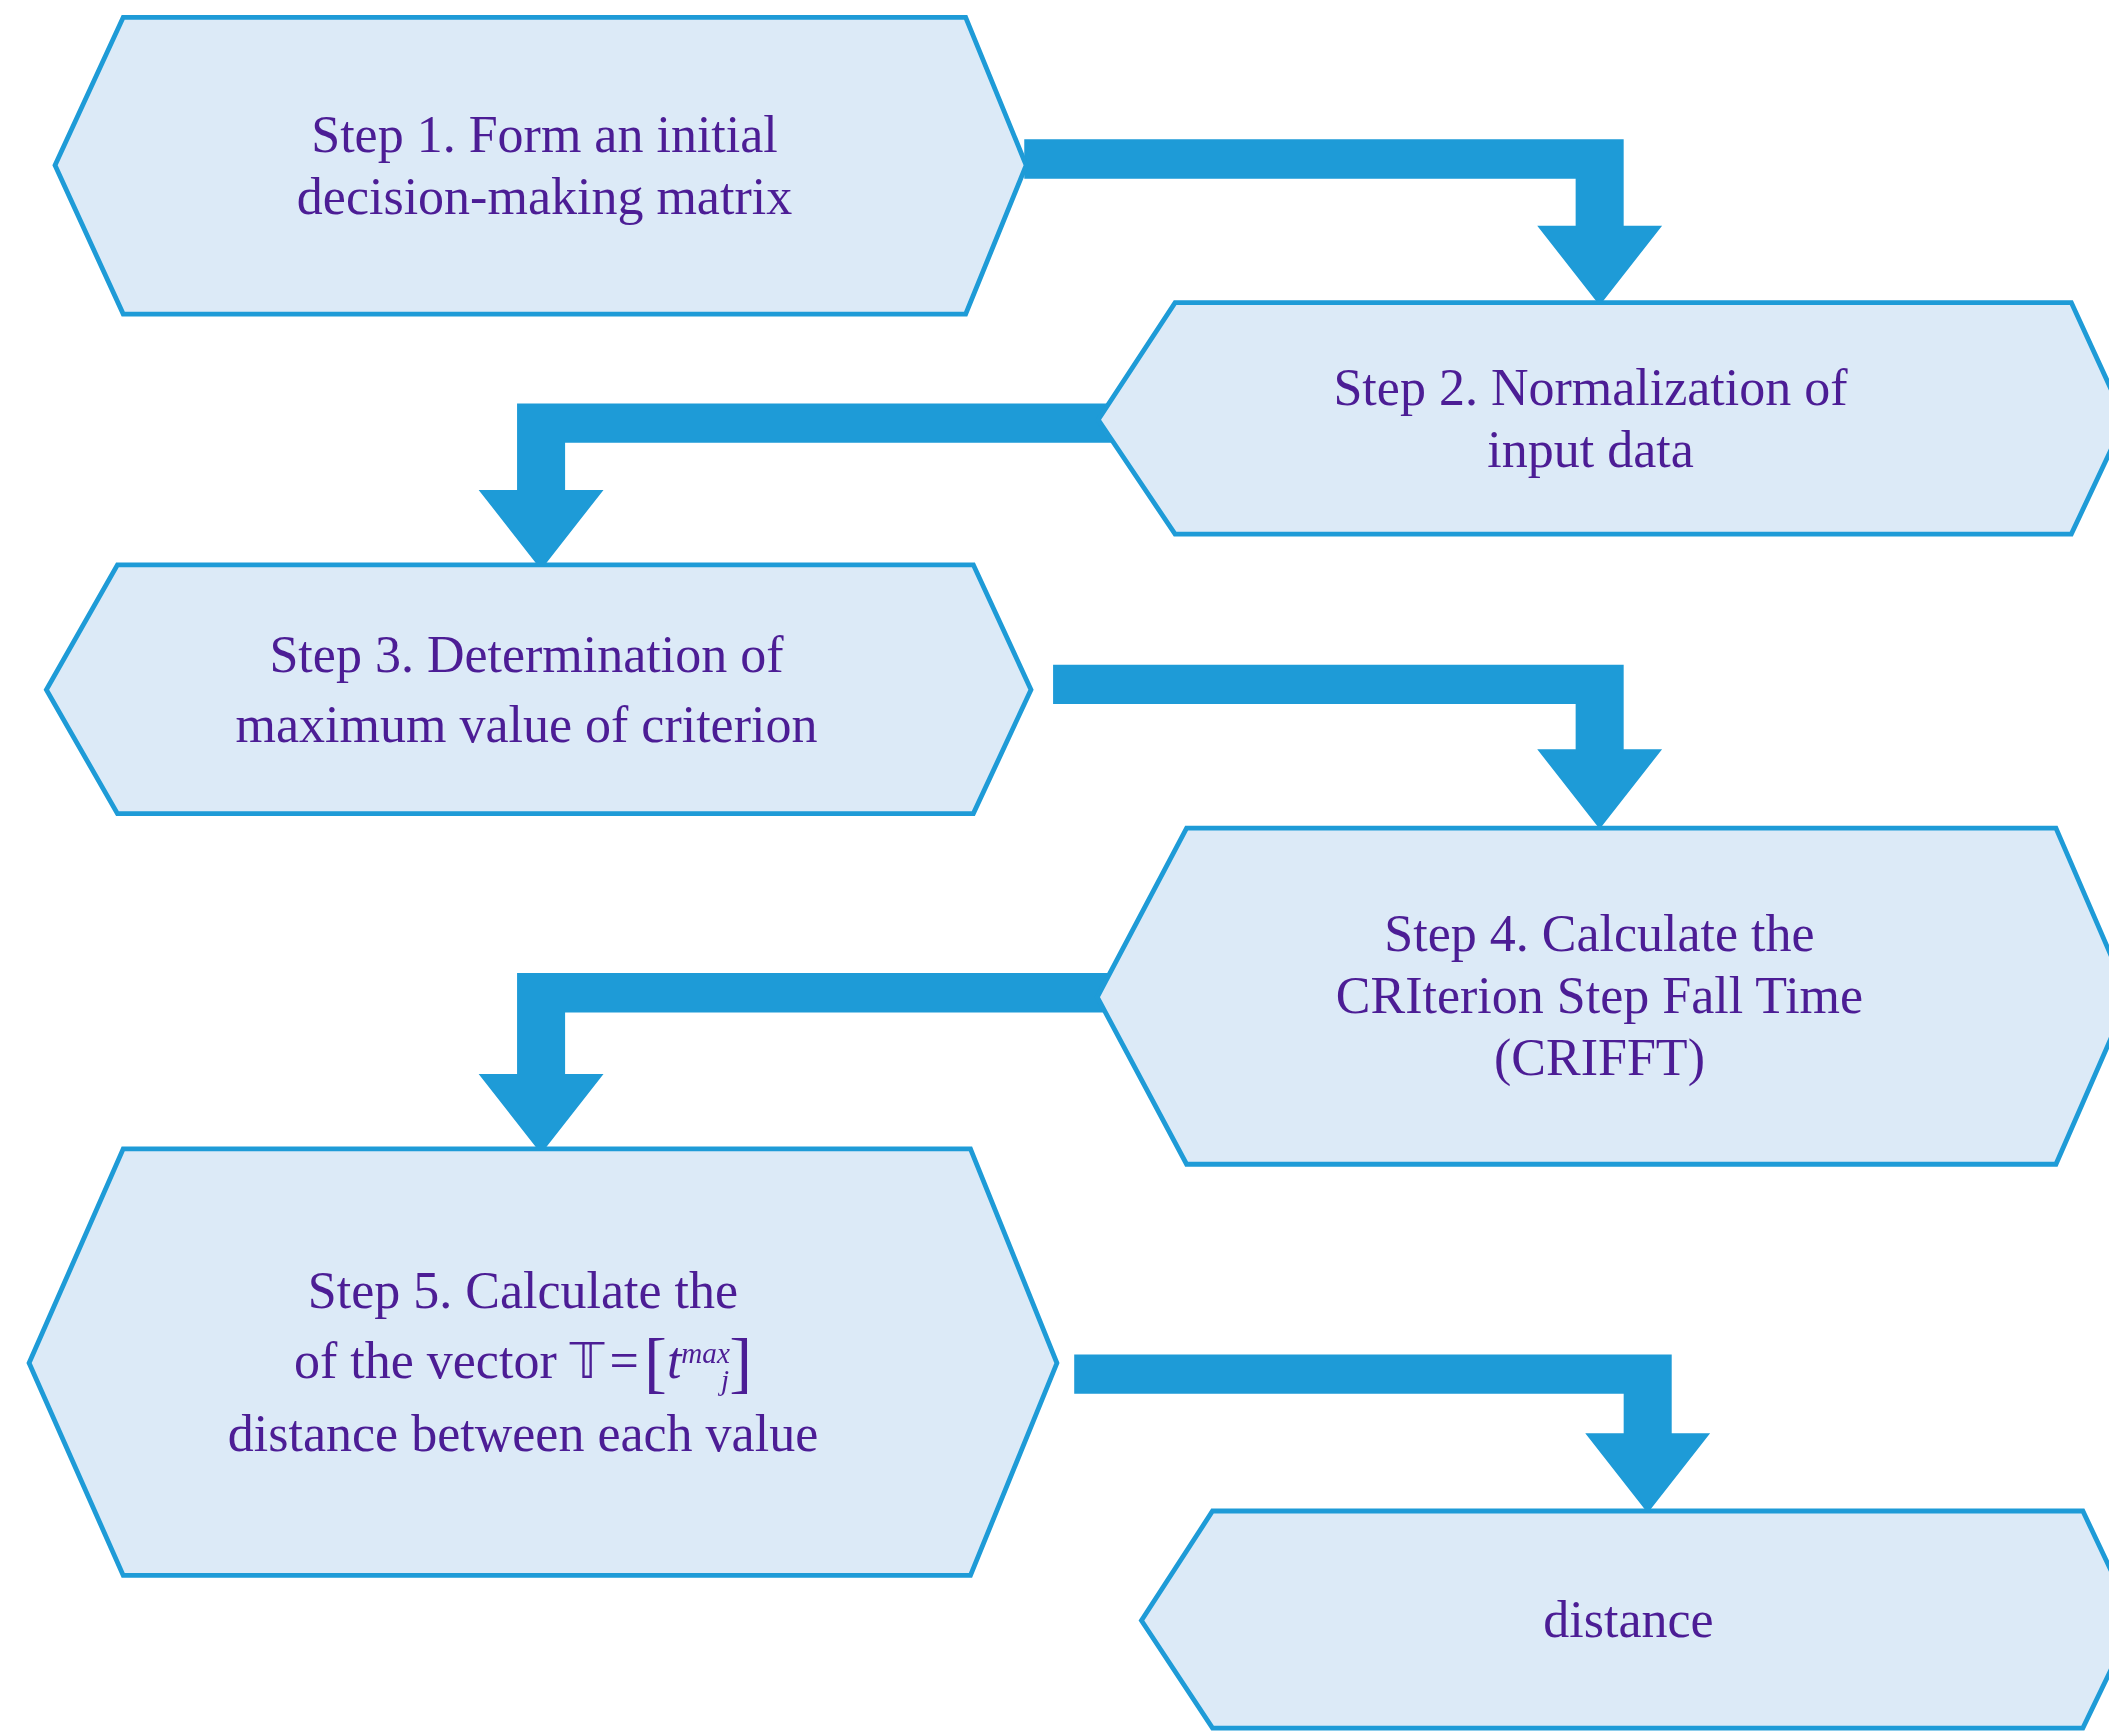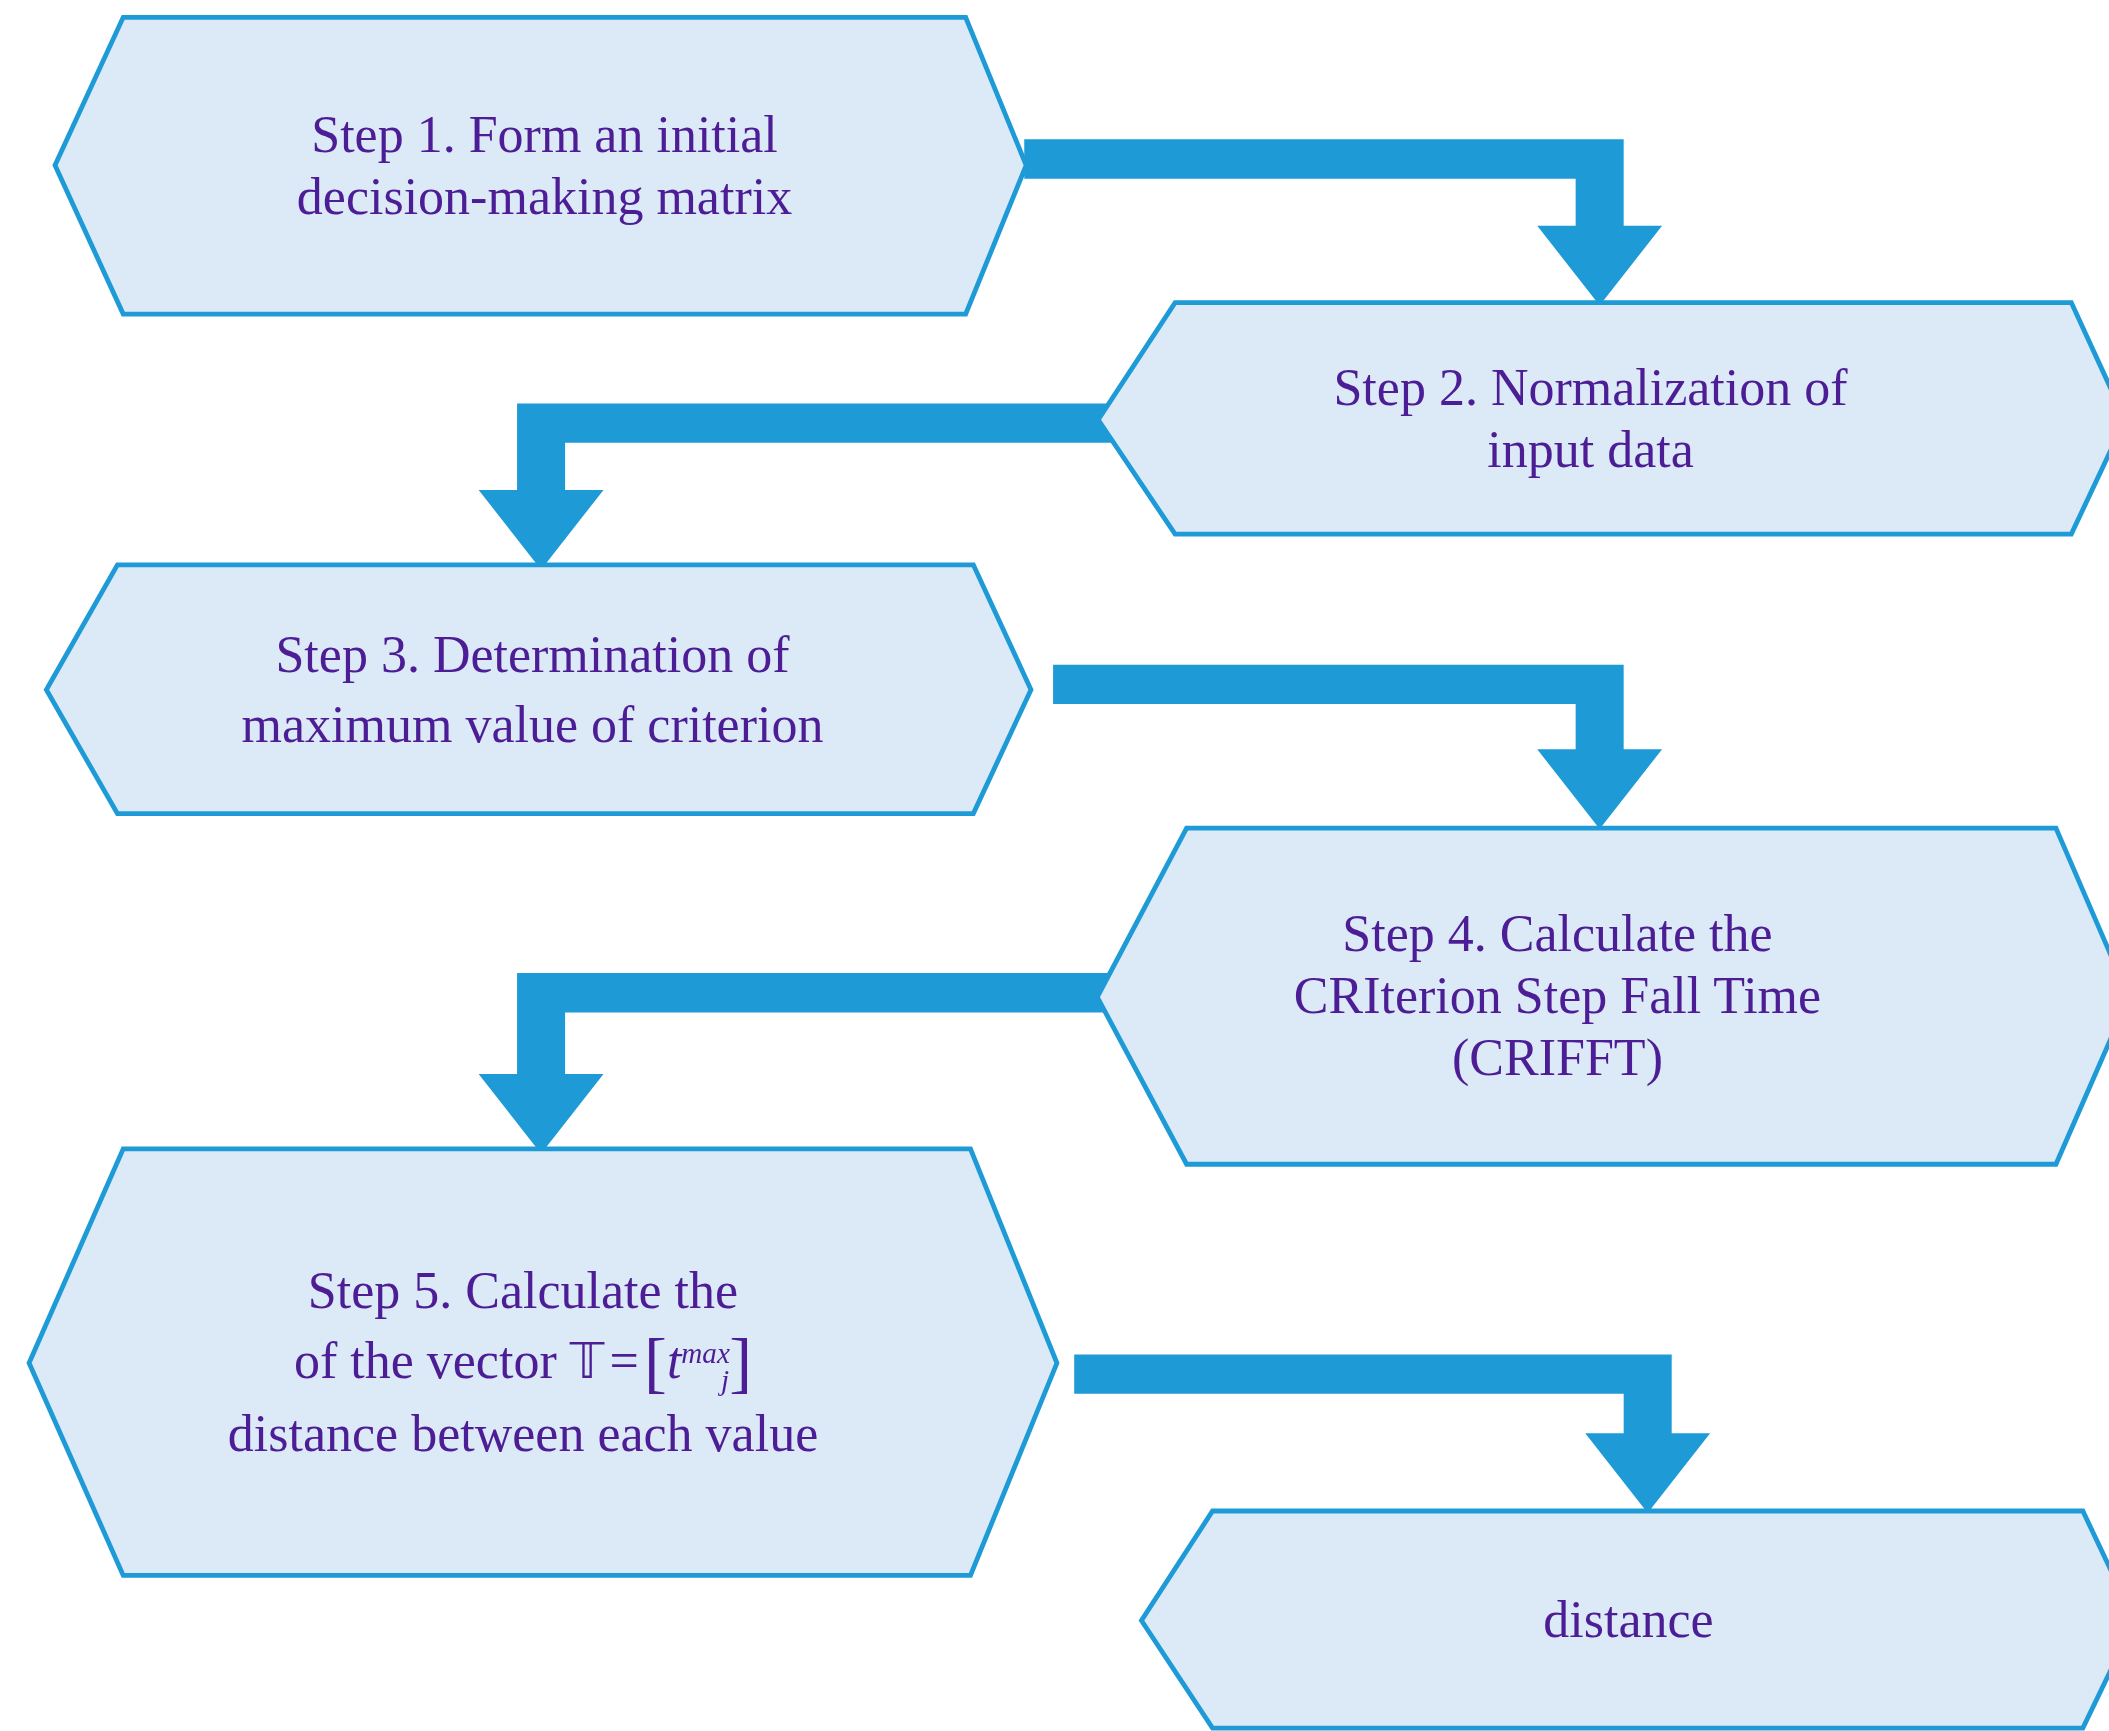--- a/index.html
+++ b/index.html
@@ -197,26 +197,26 @@
     <div class="node-label" style="left:123px; top:17.3px; width:843px; height:297px;">
       <span class="ln">Step 1. Form an initial</span>
       <span class="ln">decision-making matrix</span>
     </div>
 
     <div class="node-label" style="left:1134px; top:303px; width:913px; height:232px;justify-content:center;">
       <span class="ln">Step 2. Normalization of</span>
       <span class="ln">input data</span>
     </div>
 
-    <div class="node-label" style="left:86px; top:565px; width:893px; height:249px;gap:8px;">
+    <div class="node-label" style="left:80px; top:565px; width:893px; height:249px;gap:8px;">
       <span class="ln">Step 3. Determination of</span>
       <span class="ln">maximum value of criterion</span>
     </div>
 
-    <div class="node-label" style="left:1111px; top:828px; width:893px; height:336px;">
+    <div class="node-label" style="left:1153px; top:828px; width:893px; height:336px;">
       <span class="ln">Step 4. Calculate the</span>
       <span class="ln">CRIterion Step Fall Time</span>
       <span class="ln">(CRIFFT)</span>
     </div>
 
     <div class="node-label" style="left:86px; top:1149px; width:874px; height:427px;">
       <span class="ln">Step 5. Calculate the</span>
       <span class="ln math-inline"><span>of the vector </span><span class="bb-t">𝕋</span><span class="eqsign">=</span><span class="mbrk">[</span><span class="mvar">t</span><span class="msup">max</span><span class="msub tight">j</span><span class="mbrk">]</span></span>
       <span class="ln">distance between each value</span>
     </div>

